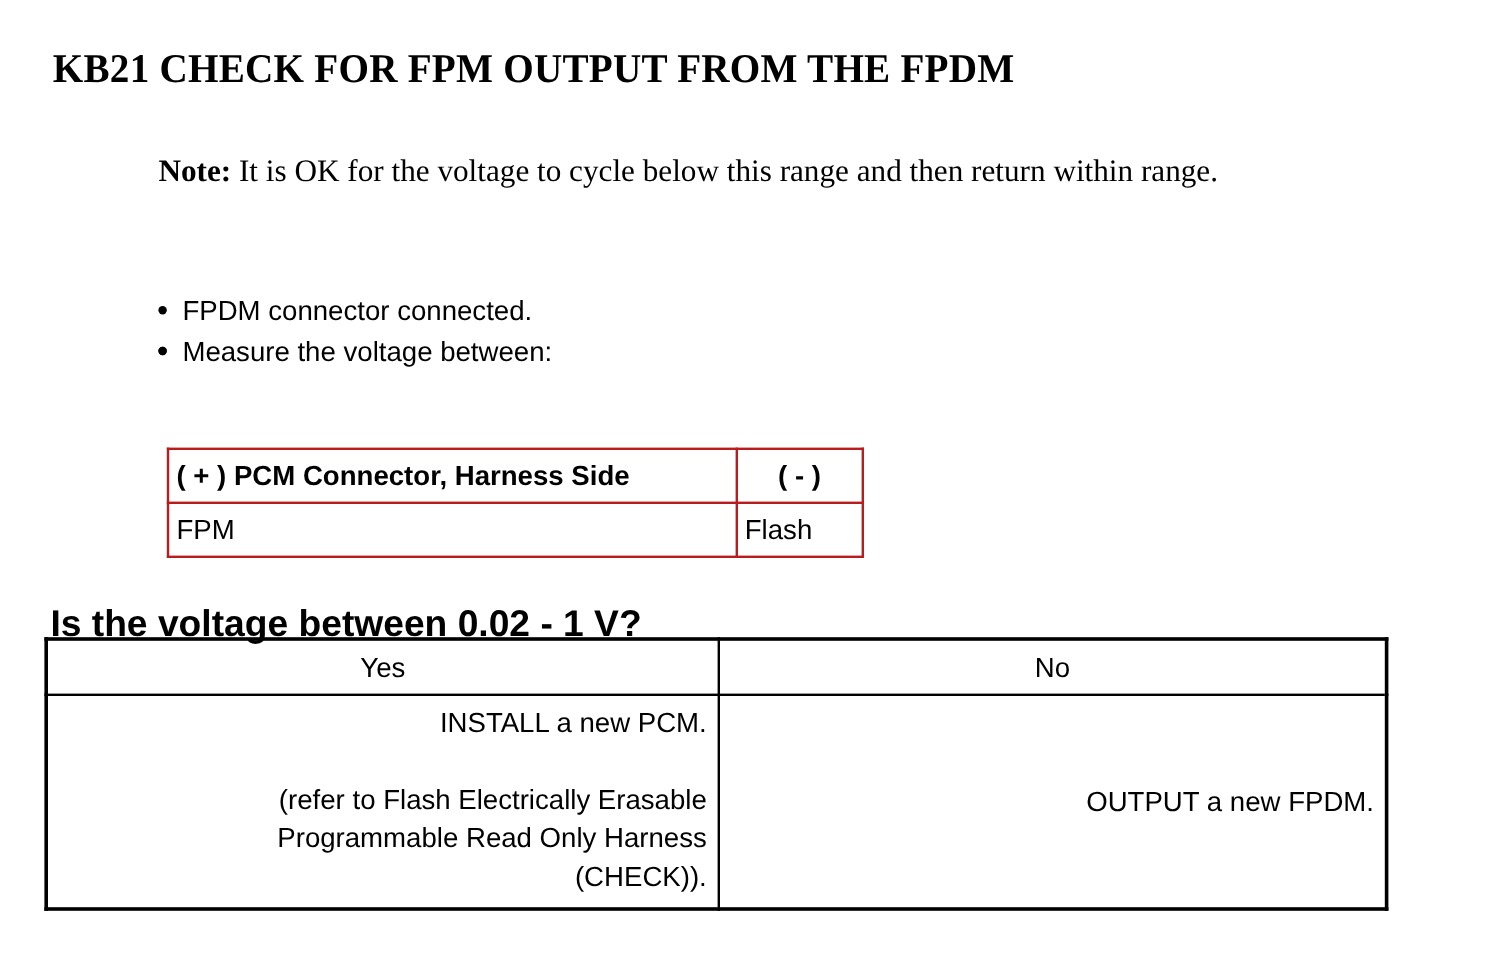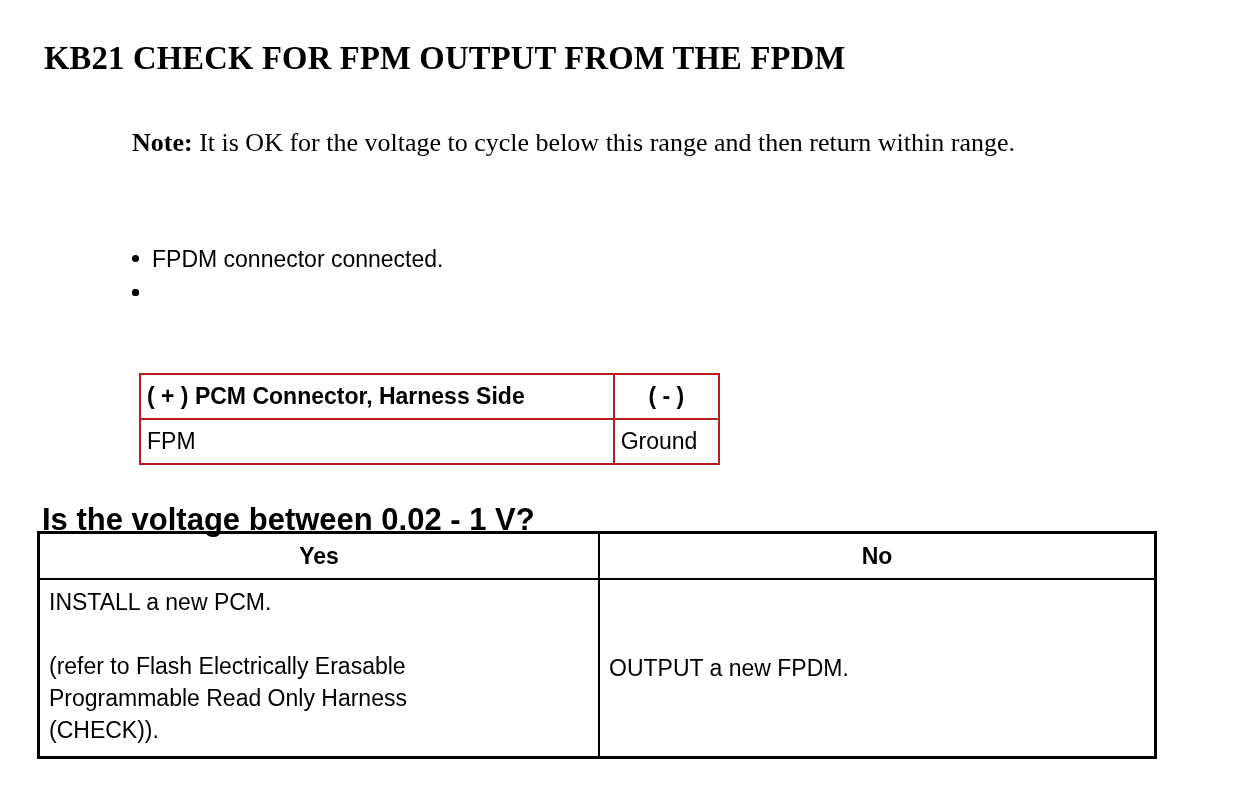--- a/index.html
+++ b/index.html
@@ -115,25 +115,26 @@
     border-collapse: collapse;
     table-layout: fixed;
     border: 3px solid #000;
   }
   .decision-table td {
     border: 2px solid #000;
     vertical-align: top;
     font-size: 23px;
     line-height: 32px;
     padding: 6px 9px;
+    text-align: right;
   }
   .decision-table .col-yes { width: 560px; }
   .decision-table .col-no  { width: 556px; }
   .decision-table tr.head td {
-    font-weight: bold;
+    font-weight: normal;
     text-align: center;
     height: 36px;
     vertical-align: middle;
     padding: 4px 9px;
   }
   .decision-table tr.body td {
     height: 164px;
   }
   .decision-table td.vmiddle {
     vertical-align: middle;
@@ -158,36 +159,37 @@
 <ul class="bullet-list">
   <li class="bullet-item">
     <span class="bullet-dot"></span>
     <span>FPDM connector connected.</span>
   </li>
   <li class="bullet-item">
     <span class="bullet-dot"></span>
   </li>
   <li class="bullet-item">
     <span class="bullet-dot"></span>
+    <span>Measure the voltage between:</span>
   </li>
 </ul>
 
 <table class="measure-table">
   <colgroup>
     <col class="col-pos">
     <col class="col-neg">
   </colgroup>
   <tbody>
     <tr class="head">
       <td>( + ) PCM Connector, Harness Side</td>
       <td class="center">( - )</td>
     </tr>
     <tr>
       <td>FPM</td>
-      <td>Ground</td>
+      <td>Flash</td>
     </tr>
   </tbody>
 </table>
 
 <div class="question-line">Is the voltage between 0.02 - 1 V?</div>
 
 <table class="decision-table">
   <colgroup>
     <col class="col-yes">
     <col class="col-no">

